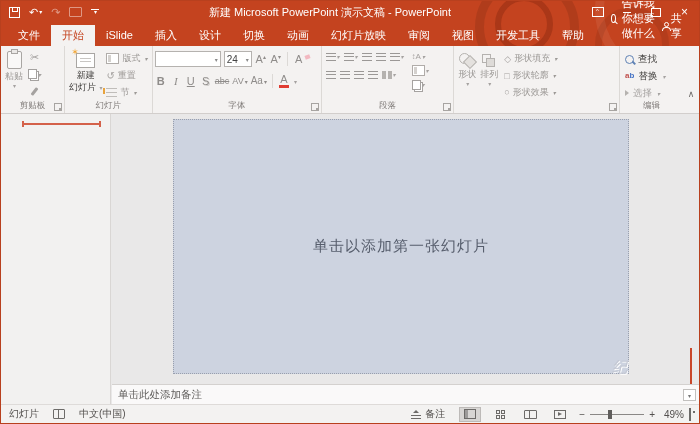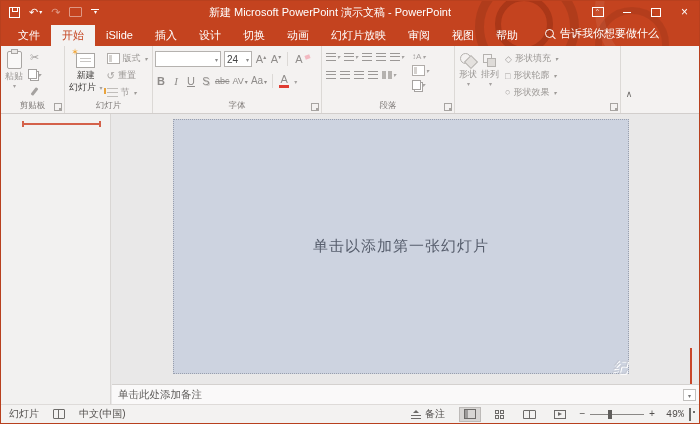--- a/index.html
+++ b/index.html
@@ -117,21 +117,21 @@
   .notes{position:absolute;left:111px;right:0;top:383px;height:21px;background:#FAF9F9;border-top:1px solid #D4D1CF;
          display:flex;align-items:center;padding-left:6px;font-size:10.5px;color:#605E5C;box-sizing:border-box;}
   .notesbtn{position:absolute;right:3px;top:388px;width:13px;height:12px;background:#fff;border:1px solid #C2C0BE;
             display:flex;align-items:center;justify-content:center;font-size:6px;color:#777;box-sizing:border-box;}
   
   .status{position:absolute;left:0;right:0;bottom:0;height:19px;background:#F3F2F1;border-top:1px solid #DEDBD9;
           display:flex;align-items:center;font-size:10px;color:#524F4D;padding:0 8px;box-sizing:border-box;}
   .st-item{display:flex;align-items:center;gap:4px;margin-right:14px;}
   .ic-book{width:10px;height:8px;border:1px solid #6D6B69;border-radius:1px;position:relative;}
   .ic-book::after{content:"";position:absolute;left:4px;top:0;bottom:0;width:1px;background:#6D6B69;}
-  .st-right{margin-left:auto;display:flex;align-items:center;gap:8px;font-family:Liberation Mono, monospace;}
+  .st-right{margin-left:auto;display:flex;align-items:center;gap:8px;}
   .ic-notes{width:10px;height:9px;position:relative;}
   .ic-notes::before{content:"";position:absolute;left:2px;top:0;border-left:3px solid transparent;border-right:3px solid transparent;border-bottom:3px solid #6D6B69;}
   .ic-notes::after{content:"";position:absolute;left:0;right:0;bottom:0;height:4px;
        background:repeating-linear-gradient(#6D6B69 0 1px,transparent 1px 3px);}
   .vb{width:22px;height:15px;display:flex;align-items:center;justify-content:center;}
   .vb.active{background:#D8D6D4;border:1px solid #BDBAB8;box-sizing:border-box;}
   .ic-normal{width:10px;height:8px;border:1px solid #6D6B69;position:relative;}
   .ic-normal::before{content:"";position:absolute;left:0;top:0;bottom:0;width:3px;background:#6D6B69;opacity:.55;}
   .ic-grid{width:9px;height:9px;display:grid;grid-template-columns:4px 4px;grid-gap:1px;}
   .ic-grid i{width:4px;height:4px;border:1px solid #6D6B69;box-sizing:border-box;}
@@ -193,25 +193,30 @@
           <span class="tab">文件</span>
           <span class="tab active">开始</span>
           <span class="tab">iSlide</span>
           <span class="tab">插入</span>
           <span class="tab">设计</span>
           <span class="tab">切换</span>
           <span class="tab">动画</span>
           <span class="tab">幻灯片放映</span>
           <span class="tab">审阅</span>
           <span class="tab">视图</span>
+          <span class="tab">开发工具</span>
           <span class="tab">帮助</span>
         </div>
       <div class="tellme">
         <span class="lens"></span>
         <span>告诉我你想要做什么</span>
+      </div>
+      <div class="share">
+        <span class="person"></span>
+        <span>共享</span>
       </div>
     </div>
   </div>
 
   <div class="ribbon">
 
     <div class="rg" style="width:64px">
       <div class="rg-body">
         <div class="bigbtn">
           <span class="ic-clip"></span>
@@ -380,20 +385,39 @@
           <span class="sbtn">
               <span class="gray">○</span>
               <span>形状效果</span>
               <i class="dd">▾</i>
             </span>
         </div>
       </div>
       <span class="launcher"></span>
     </div>
 
+    <div class="rg" style="width:63px;border-right:none">
+      <div class="mcol" style="padding-top:2px">
+        <span class="ebtn">
+            <i class="ic-lens2"></i>
+            <span>查找</span>
+          </span>
+        <span class="ebtn">
+            <span class="ic-replace"><span class="a">a</span><span class="b">b</span></span>
+            <span>替换</span>
+            <i class="dd gray">▾</i>
+          </span>
+        <span class="ebtn dis">
+            <i class="ic-selarrow"></i>
+            <span>选择</span>
+            <i class="dd">▾</i>
+          </span>
+      </div>
+      <span class="glabel">编辑</span>
+    </div>
 
     <div class="chev">∧</div>
   </div>
 
   <div class="thumbs">
     <div class="insline"></div>
   </div>
 
   <div class="slide">
     <span class="slide-ph">单击以添加第一张幻灯片</span>

